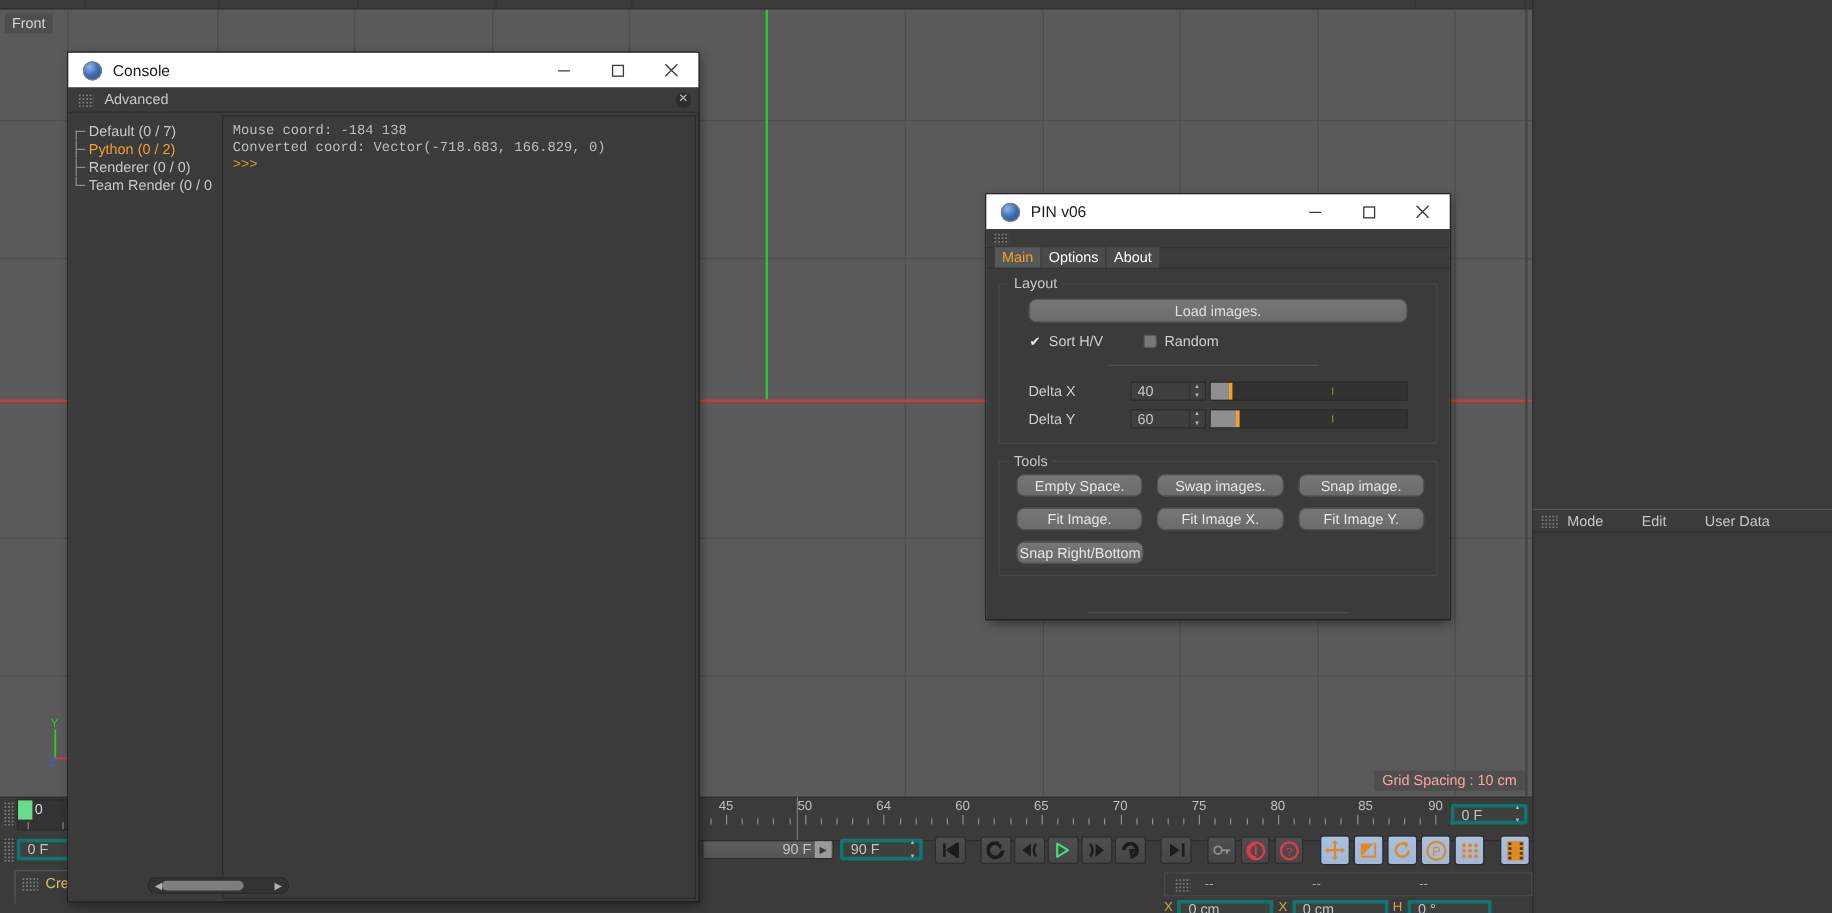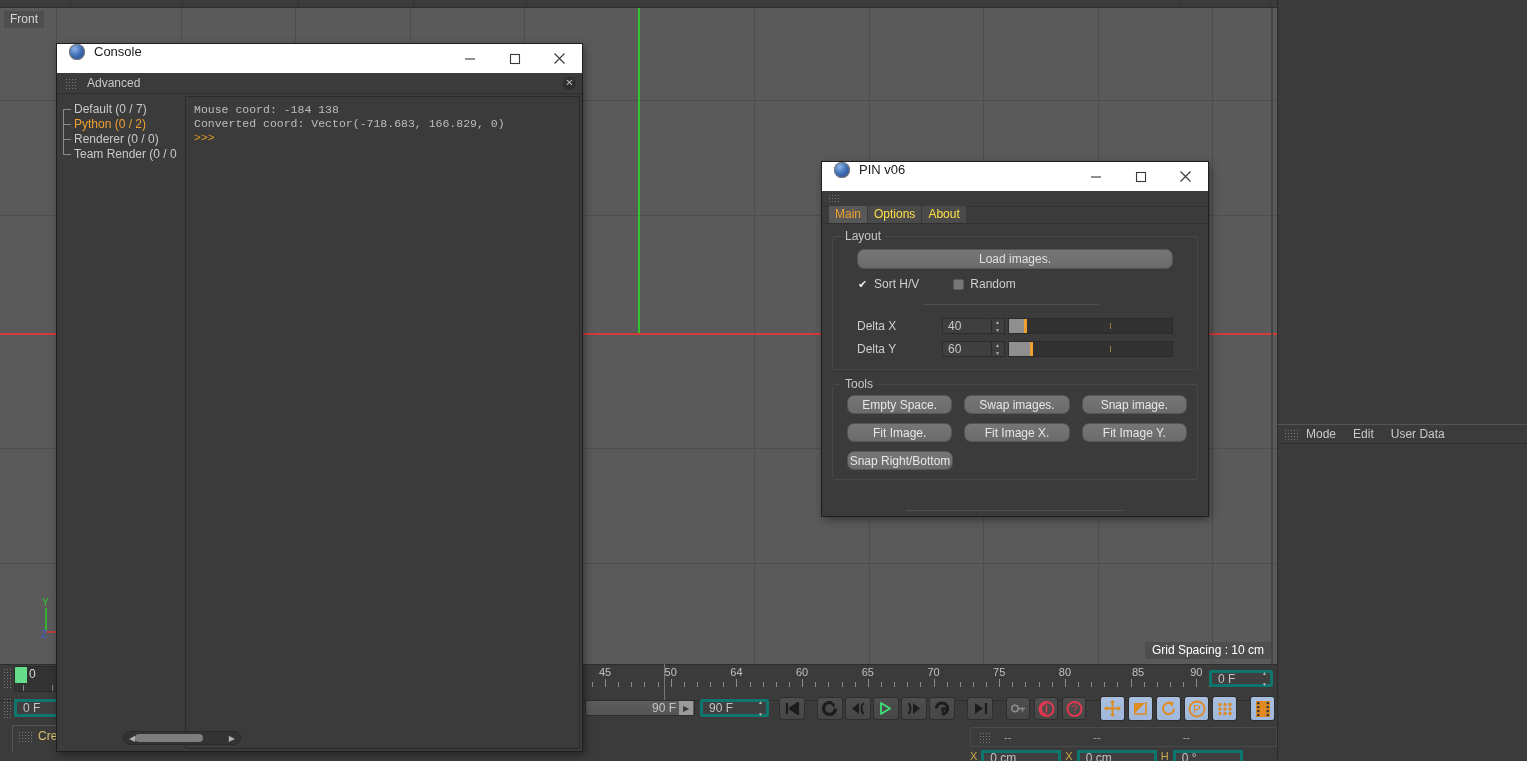--- a/index.html
+++ b/index.html
@@ -21,21 +21,21 @@
   
   .viewport{ position:absolute; left:0; top:8px; width:1277px; height:656px;
              background:#5a5a5a; overflow:hidden; }
   .vline{ position:absolute; top:0; bottom:0; width:1px; background:#4e4e4e; }
   .hline{ position:absolute; left:0; right:0; height:1px; background:#4e4e4e; }
   .axis-y{ position:absolute; top:0; width:2px; background:#2ec52e; }
   .axis-x{ position:absolute; left:0; right:0; height:2px; background:#d33a3a; }
   .vp-label{ position:absolute; left:4px; top:3px; padding:1px 6px 2px;
              background:#4e4e4e; color:#d6d6d6; font-size:12px; border-radius:1px;}
   .grid-spacing{ position:absolute; right:6px; bottom:5px; padding:1px 7px 2px;
-             background:#4e4e4e; color:#ffffff; font-size:12px; border-radius:1px;}
+             background:#4e4e4e; color:#fca5a5; font-size:12px; border-radius:1px;}
   .vp-edge-r{ position:absolute; left:1271px; top:0; bottom:0; width:2px; background:#454545;}
 
   .gizmo{ position:absolute; left:24px; top:596px; width:50px; height:44px; }
 
   
   .dots{ background-image:
       radial-gradient(#8d8d8d 0.6px, transparent 0.7px);
       background-size:3px 3px; opacity:.75; }
 
   .tl-strip{ position:absolute; left:0; top:664px; width:1277px; height:36px; background:#3b3b3b;
@@ -56,27 +56,27 @@
         font-size:12px; display:flex; align-items:center; padding:0 6px; }
 
   
   .btn3d{ background:linear-gradient(#4e4e4e,#464646); border:1px solid #2e2e2e;
           border-radius:3px; display:flex; align-items:center; justify-content:center;
           color:#d0d0d0; }
   .btn3d.sel{ background:linear-gradient(#a9c0e0,#9fb7da); border-color:#2e2e2e; }
 
   
   .rpanel{ position:absolute; background:#3b3b3b; }
-  .rmenu{ height:19px; display:flex; align-items:center; gap:17px; padding-left:28px;
+  .rmenu{ height:19px; display:flex; align-items:center; gap:32px; padding-left:28px;
           font-size:12px; color:#c9c9c9; background:#3b3b3b; border-bottom:1px solid #2e2e2e;}
   .rmenu .h{ position:relative; }
 
   
   .win{ position:absolute; box-shadow:0 0 0 1px #1e1e1e, 2px 3px 9px rgba(0,0,0,.45); }
-  .titlebar{ background:#ffffff; display:flex; height:29px; }
+  .titlebar{ background:#ffffff; display:flex; align-items:center; height:29px; }
   .titlebar .tb-ico{ width:16px;height:16px;margin:0 9px 0 12px; border-radius:50%;
       background:radial-gradient(circle at 35% 30%, #8fb5e8 0%, #3f6fb5 45%, #24477d 100%);
       box-shadow:inset 0 0 0 1px #7d7d7d;}
   .titlebar .tb-title{ font-size:13px; color:#1a1a1a; font-family:"Liberation Sans",sans-serif;}
   .tb-btns{ margin-left:auto; display:flex; height:29px; }
   .tb-btn{ width:45px; height:29px; display:flex; align-items:center; justify-content:center;
            color:#2a2a2a; }
   .tb-btn svg{ display:block; }
 
   .cons-body{ background:#3b3b3b; }
@@ -106,21 +106,21 @@
   .hscroll .thumb{ flex:0 0 auto; width:68px; height:8px; background:#7e7e7e; border-radius:4px;
             margin-left:8px; }
   .hs-arrow{ position:absolute; font-size:8px; color:#b0b0b0; top:2px;}
 
   
   .pin-body{ background:#3b3b3b; }
   .pin-dots{ height:16px; background:#3b3b3b; display:flex; align-items:center; padding-left:6px;
              border-bottom:1px solid #313131;}
   .pin-tabs{ height:17px; display:flex; align-items:flex-end; gap:1px; padding-left:7px;
              border-bottom:1px solid #303030; background:#3b3b3b;}
-  .pin-tab{ font-size:12px; padding:0 6px 1px; background:#4a4a4a; color:#fde047; line-height:16px; }
+  .pin-tab{ font-size:12px; padding:0 6px 1px; background:#4a4a4a; color:#ffffff; line-height:16px; }
   .pin-tab.active{ background:#585858; color:#f0a030; }
 
   .group{ position:relative; margin:8px 10px 0; border:1px solid #484848; border-radius:2px;
           padding:12px 10px 12px; }
   .group > .g-title{ position:absolute; top:-8px; left:8px; background:#3b3b3b;
           padding:0 4px; font-size:12px; color:#c6c6c6; }
   .wbtn{ background:linear-gradient(#767676,#6b6b6b); border:1px solid #555;
          border-radius:7px; color:#e0e0e0; font-size:12px; height:20px;
          display:flex; align-items:center; justify-content:center; }
   .chk{ display:flex; align-items:center; gap:6px; font-size:12px; color:#cfcfcf; }

